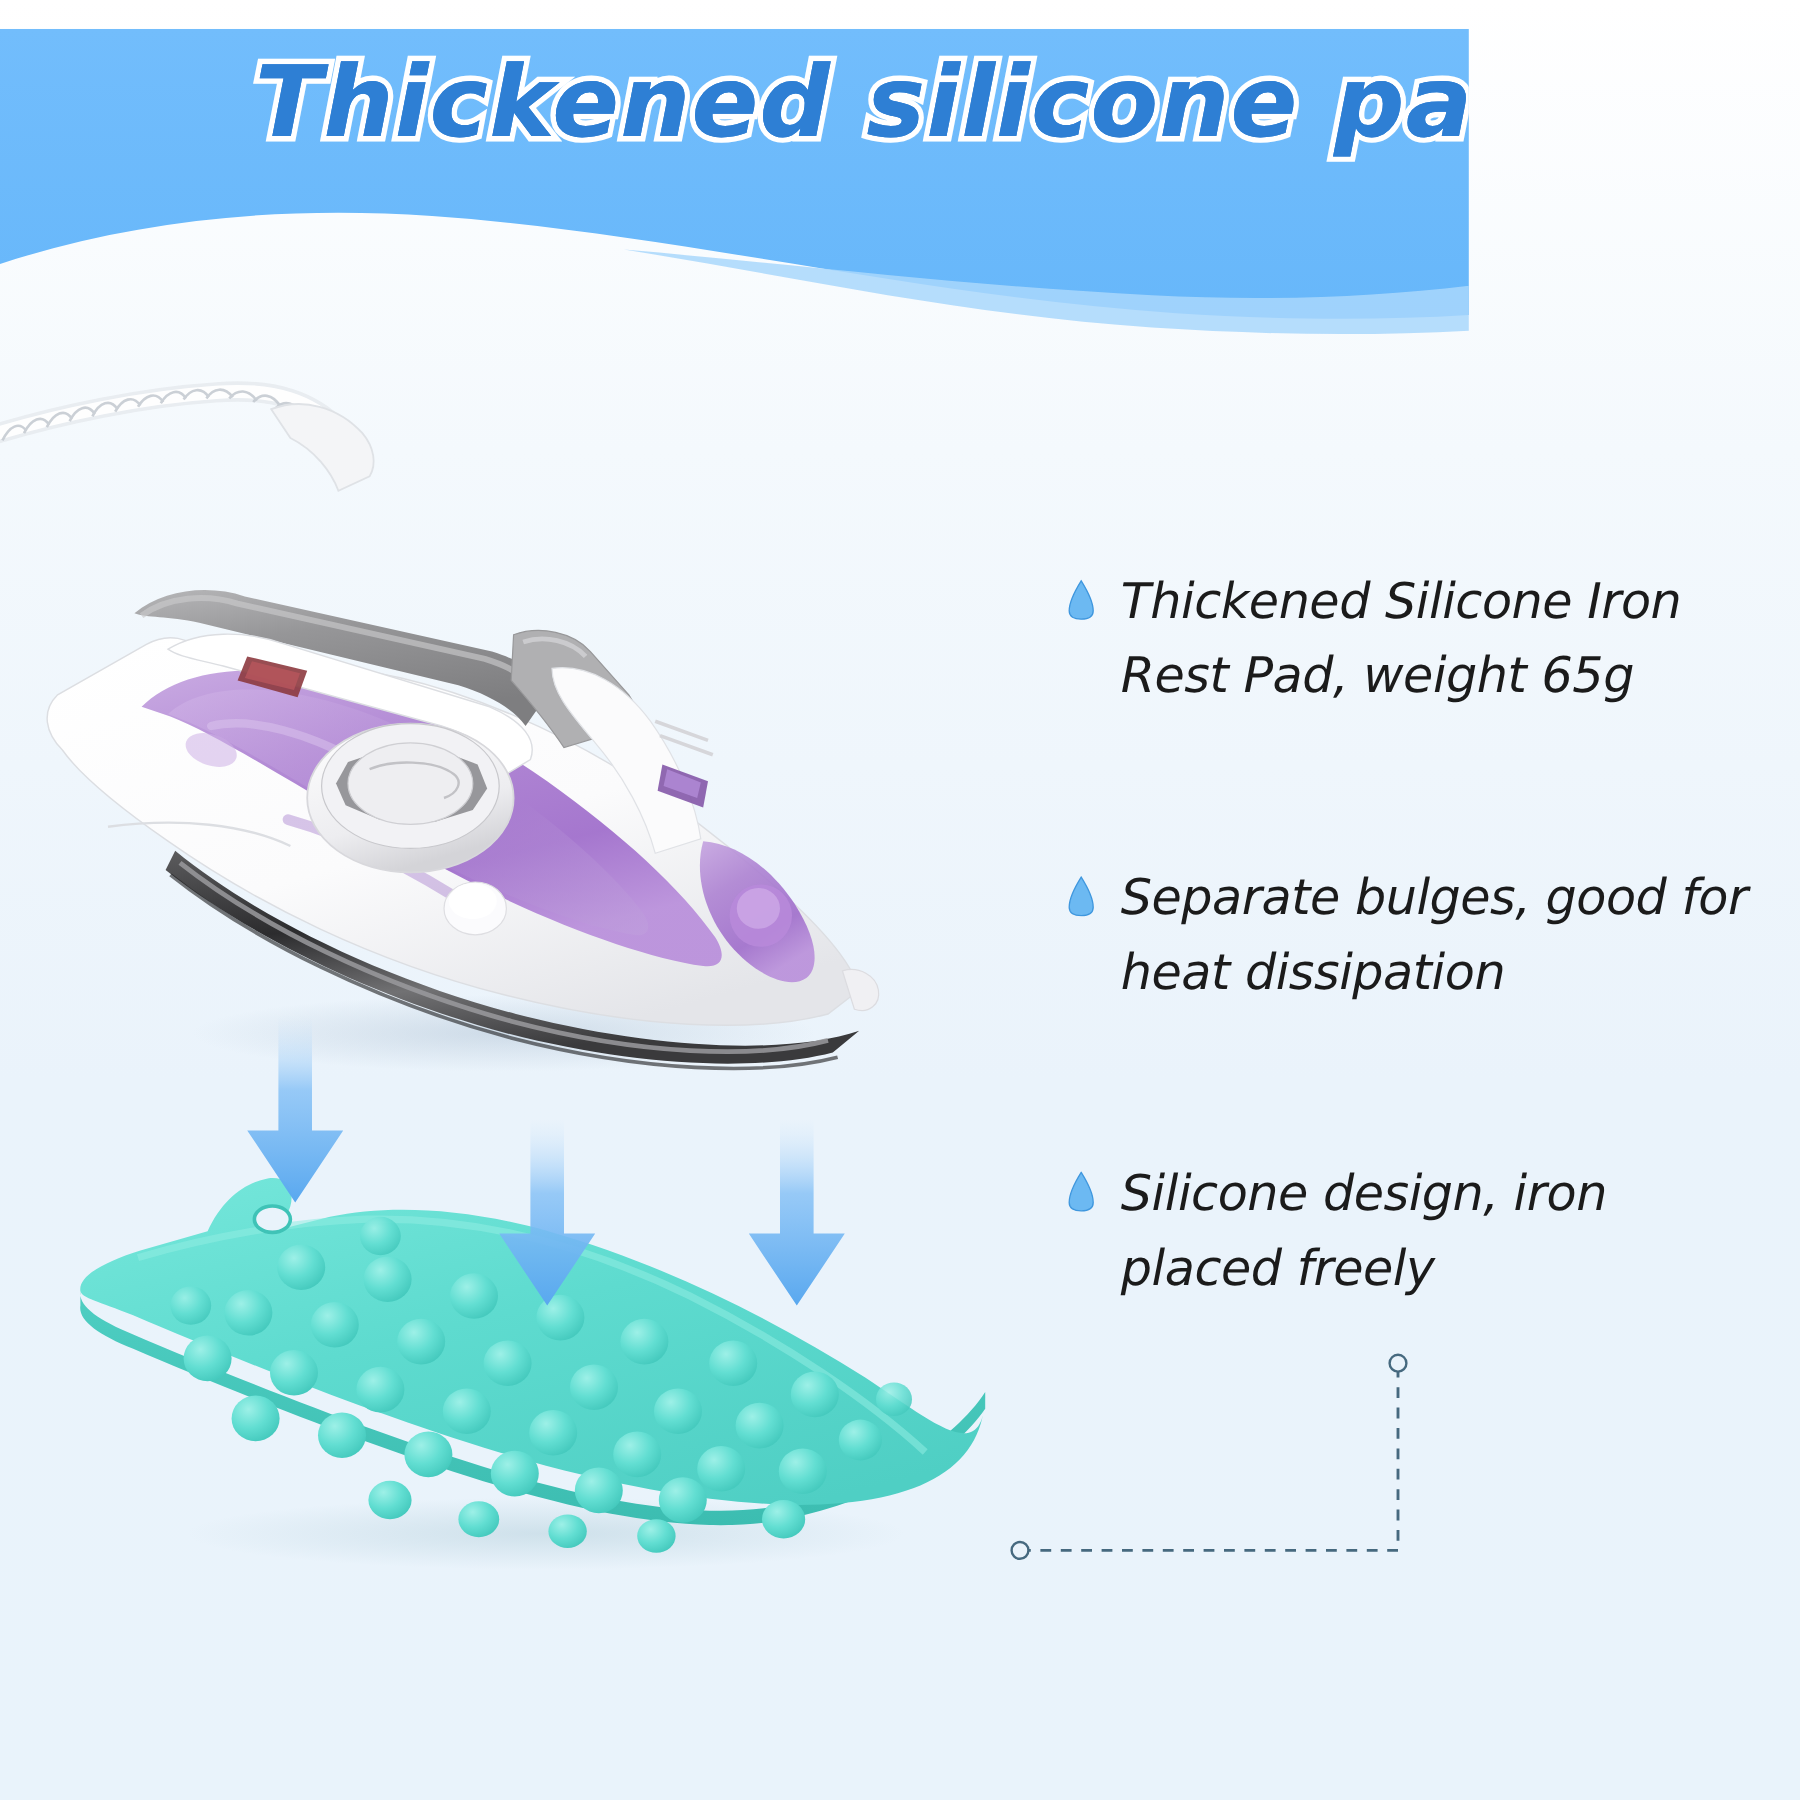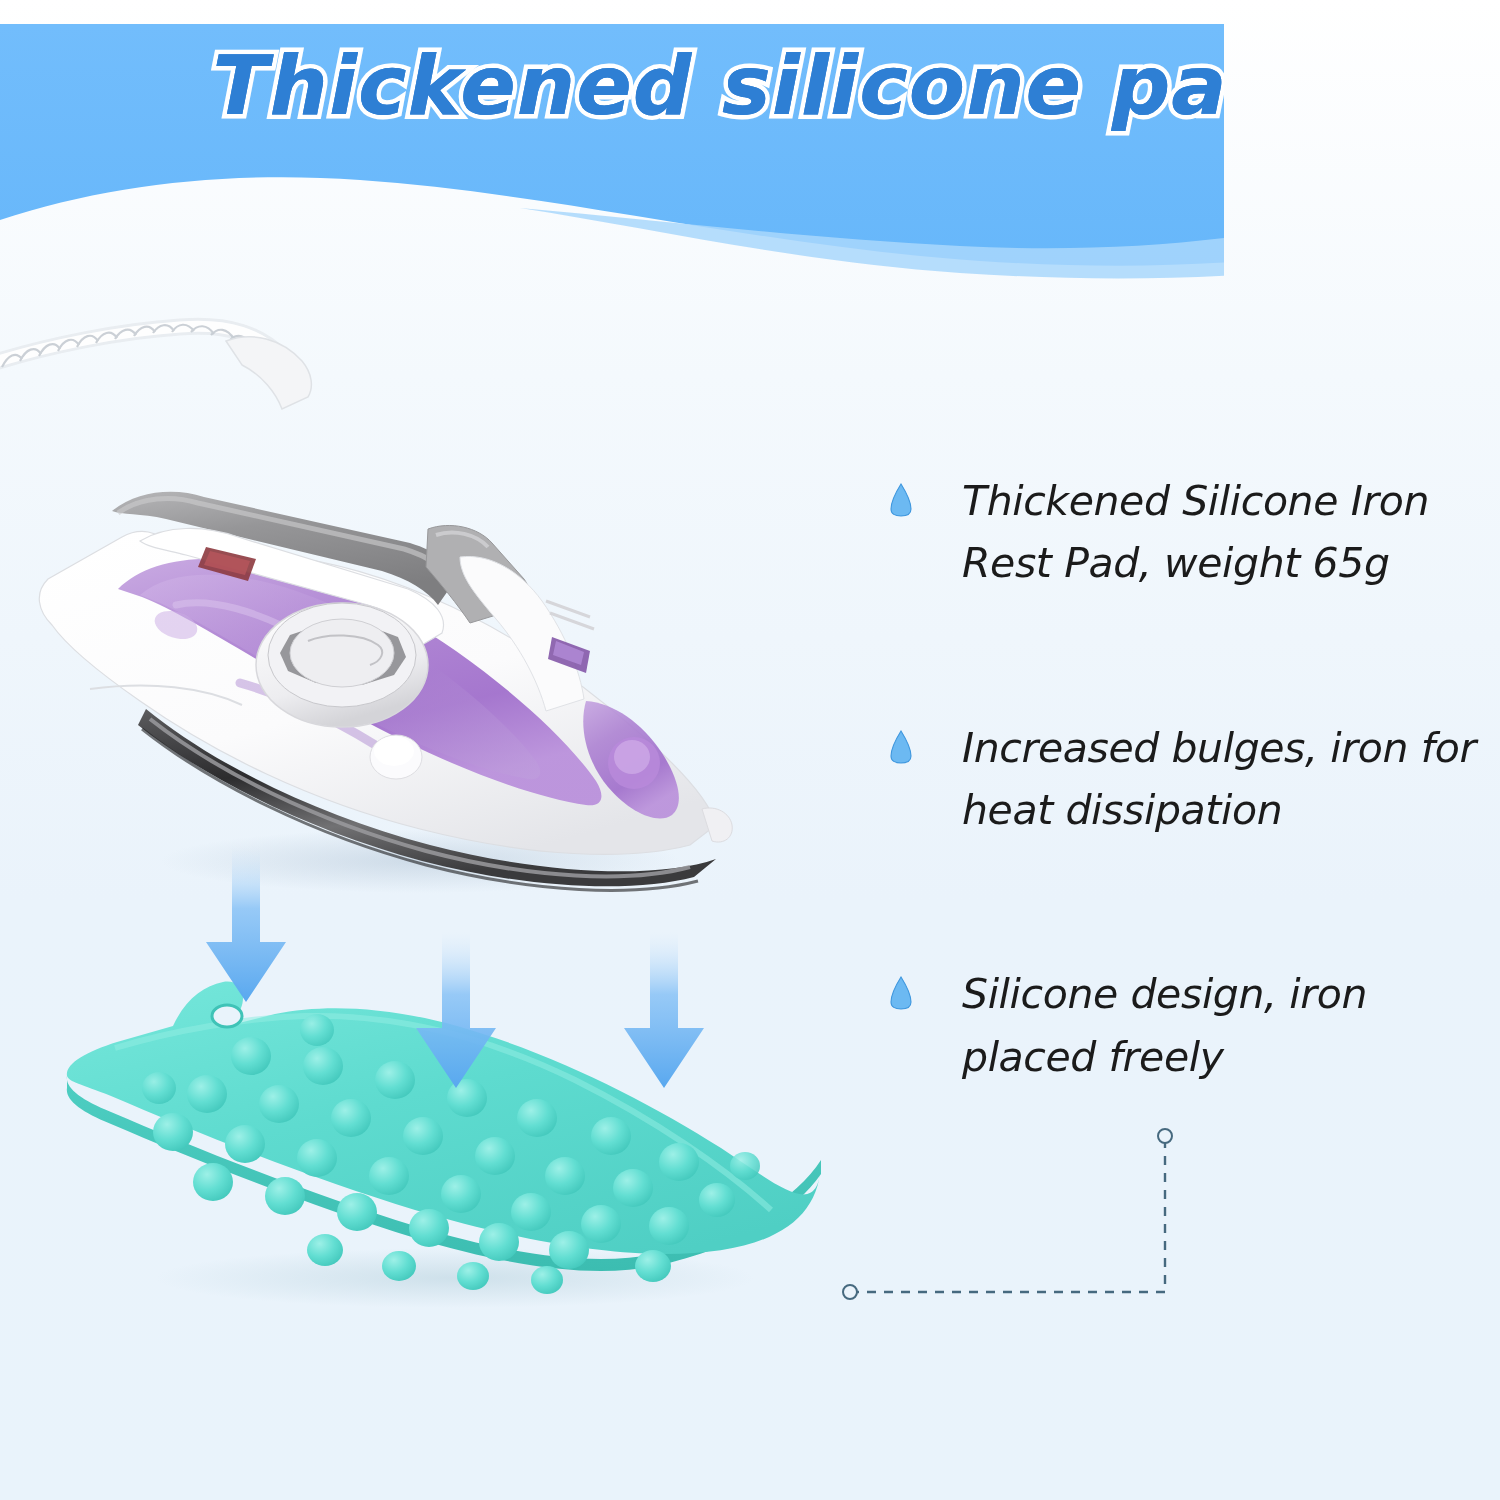--- a/index.html
+++ b/index.html
@@ -119,21 +119,20 @@
     position: absolute;
     left: 890px;
     top: 470px;
     width: 600px;
   }
   .feature-item {
     position: relative;
     display: flex;
     align-items: flex-start;
     margin-bottom: 122px;
-    gap: 28px;
   }
   .feature-bullet {
     flex: 0 0 auto;
     width: 22px;
     height: 34px;
     margin-top: 13px;
     margin-right: 22px;
   }
   .feature-text {
     flex: 1 1 auto;
@@ -415,21 +414,21 @@
       <svg class="feature-bullet" viewBox="0 0 22 34">
         <path d="M11,1 C16,9 21,19 21,26 C21,31 17,33 11,33 C5,33 1,31 1,26 C1,19 6,9 11,1 Z" fill="#6cb9f2" stroke="#3f97de" stroke-width="1.1"></path>
       </svg>
       <div class="feature-text">Thickened Silicone Iron Rest Pad, weight 65g</div>
     </div>
 
     <div class="feature-item">
       <svg class="feature-bullet" viewBox="0 0 22 34">
         <path d="M11,1 C16,9 21,19 21,26 C21,31 17,33 11,33 C5,33 1,31 1,26 C1,19 6,9 11,1 Z" fill="#6cb9f2" stroke="#3f97de" stroke-width="1.1"></path>
       </svg>
-      <div class="feature-text">Increased bulges, iron for heat dissipation</div>
+      <div class="feature-text">Separate bulges, good for heat dissipation</div>
     </div>
 
     <div class="feature-item">
       <svg class="feature-bullet" viewBox="0 0 22 34">
         <path d="M11,1 C16,9 21,19 21,26 C21,31 17,33 11,33 C5,33 1,31 1,26 C1,19 6,9 11,1 Z" fill="#6cb9f2" stroke="#3f97de" stroke-width="1.1"></path>
       </svg>
       <div class="feature-text">Silicone design, iron placed freely</div>
     </div>
 
   </div>

